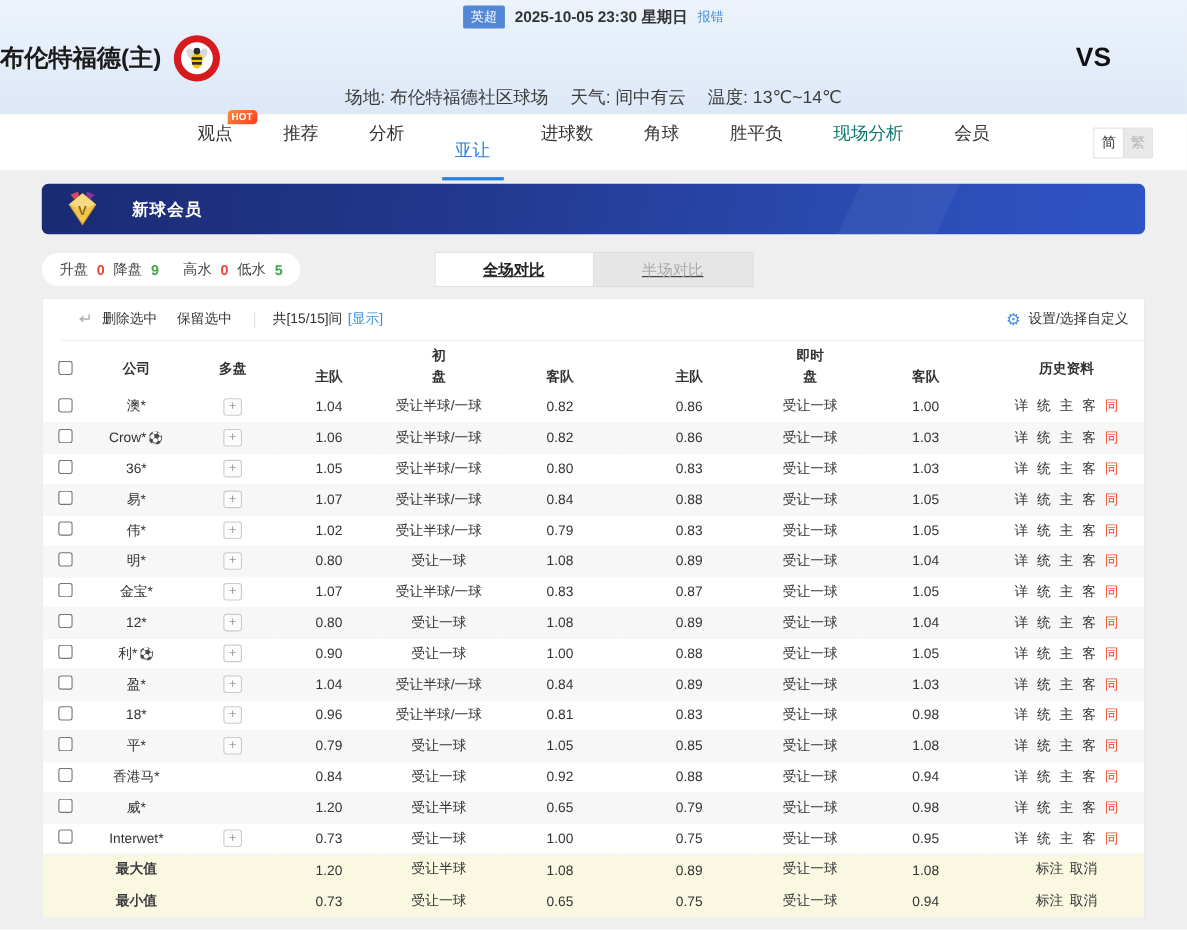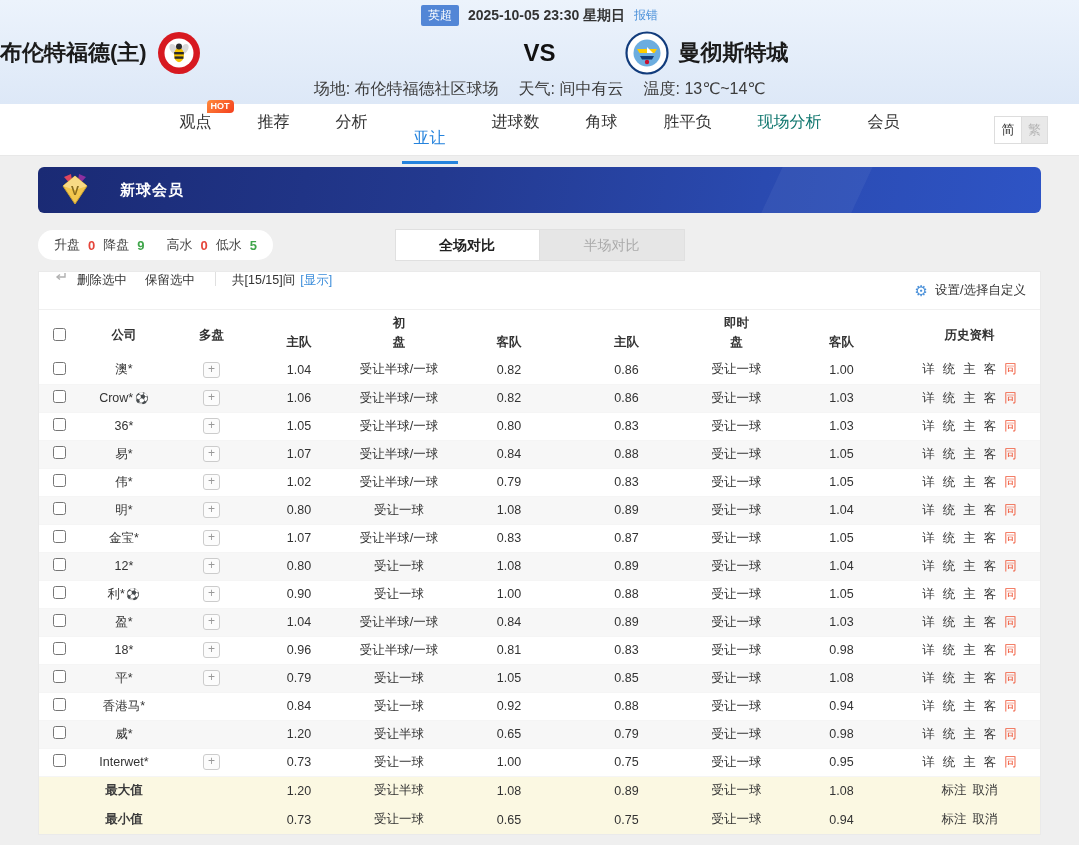--- a/index.html
+++ b/index.html
@@ -64,27 +64,27 @@
   
   .filter-row { margin: 16px 38px 10px; height: 32px; display: flex; align-items: center; position: relative; }
   .stats-pill {
     background: #fff; border-radius: 16px; height: 30px; padding: 0 16px;
     display: flex; align-items: center; gap: 8px; font-size: 13px; color: #444;
   }
   .stat-val { font-weight: bold; }
   .stat-val.red { color: #e5453a; }
   .stat-val.green { color: #3fa54a; }
   .gap-left { margin-left: 14px; }
-  .view-tabs { position: absolute; left: 50%; transform: translateX(-50%); display: flex; }
+  .view-tabs { position: absolute; left: 50%; transform: translateX(-50%); display: flex; text-decoration: underline; }
   .view-tab { width: 145px; height: 32px; line-height: 30px; text-align: center; font-size: 14px; cursor: pointer; }
   .view-tab.on { background: #fff; border: 1px solid #e0e0e0; color: #222; font-weight: bold; }
   .view-tab.off { background: #e6e6e6; border: 1px solid #e0e0e0; border-left: none; color: #aaa; }
   
   .table-card { margin: 0 38px; background: #fff; border: 1px solid #eaeaea; }
-  .table-toolbar { height: 38px; display: flex; padding: 0 14px; font-size: 12.5px; border-bottom: 1px solid #f0f0f0; }
+  .table-toolbar { height: 38px; display: flex; align-items: center; padding: 0 14px; font-size: 12.5px; border-bottom: 1px solid #f0f0f0; margin-left: 16px; }
   .tb-icon { display: inline-flex; margin-right: 10px; }
   .tb-link { margin-right: 18px; cursor: pointer; color: #333; }
   .tb-divider { width: 1px; height: 14px; background: #e0e0e0; margin: 0 16px 0 2px; }
   .tb-count { color: #333; }
   .tb-show { color: #3d8edb; margin-left: 5px; cursor: pointer; }
   .tb-right { margin-left: auto; display: flex; align-items: center; gap: 7px; }
   .gear-icon { color: #4a90d9; font-size: 15px; line-height: 1; }
   table { width: 100%; border-collapse: collapse; table-layout: fixed; font-size: 12.5px; color: #333; }
   thead th { font-weight: bold; color: #333; text-align: center; }
   thead tr:first-child th { height: 21px; padding-top: 5px; }
@@ -125,33 +125,20 @@
           <ellipse cx="16.5" cy="18" rx="3.4" ry="5.6" fill="#d9d9d9" transform="rotate(-32 16.5 18)"></ellipse>
           <ellipse cx="27.5" cy="18" rx="3.4" ry="5.6" fill="#d9d9d9" transform="rotate(32 27.5 18)"></ellipse>
           <ellipse cx="22" cy="24" rx="5" ry="7.2" fill="#f6c500"></ellipse>
           <rect x="17.2" y="21" width="9.6" height="2.4" fill="#2b2b2b"></rect>
           <rect x="17.6" y="25.4" width="8.8" height="2.4" fill="#2b2b2b"></rect>
           <circle cx="22" cy="15.5" r="3" fill="#2b2b2b"></circle>
         </svg>
       </span>
     </div>
     <div class="vs-label">VS</div>
-    <div class="team away">
-      <span class="crest">
-        <svg viewBox="0 0 44 44" width="44" height="44">
-          <circle cx="22" cy="22" r="20.5" fill="#ffffff" stroke="#123c7c" stroke-width="2.2"></circle>
-          <circle cx="22" cy="22" r="13.5" fill="#6caddf"></circle>
-          <path d="M12 18 h20 l-2.5 4 h-15 z" fill="#ffcc00"></path>
-          <path d="M22 22 l6 0 -6 -6 z" fill="#ffffff"></path>
-          <path d="M15 25 h14 l-2 3.5 h-10 z" fill="#123c7c"></path>
-          <circle cx="22" cy="31" r="2.2" fill="#c8102e"></circle>
-        </svg>
-      </span>
-      <span class="team-name">曼彻斯特城</span>
-    </div>
   </div>
   <div class="venue-line">
     <span><span>场地:</span> <span>布伦特福德社区球场</span></span>
     <span><span>天气:</span> <span>间中有云</span></span>
     <span><span>温度:</span> <span>13℃~14℃</span></span>
   </div>
 </div>
 
 <div class="nav-bar">
   <div class="nav-tabs" id="nav-tabs">

